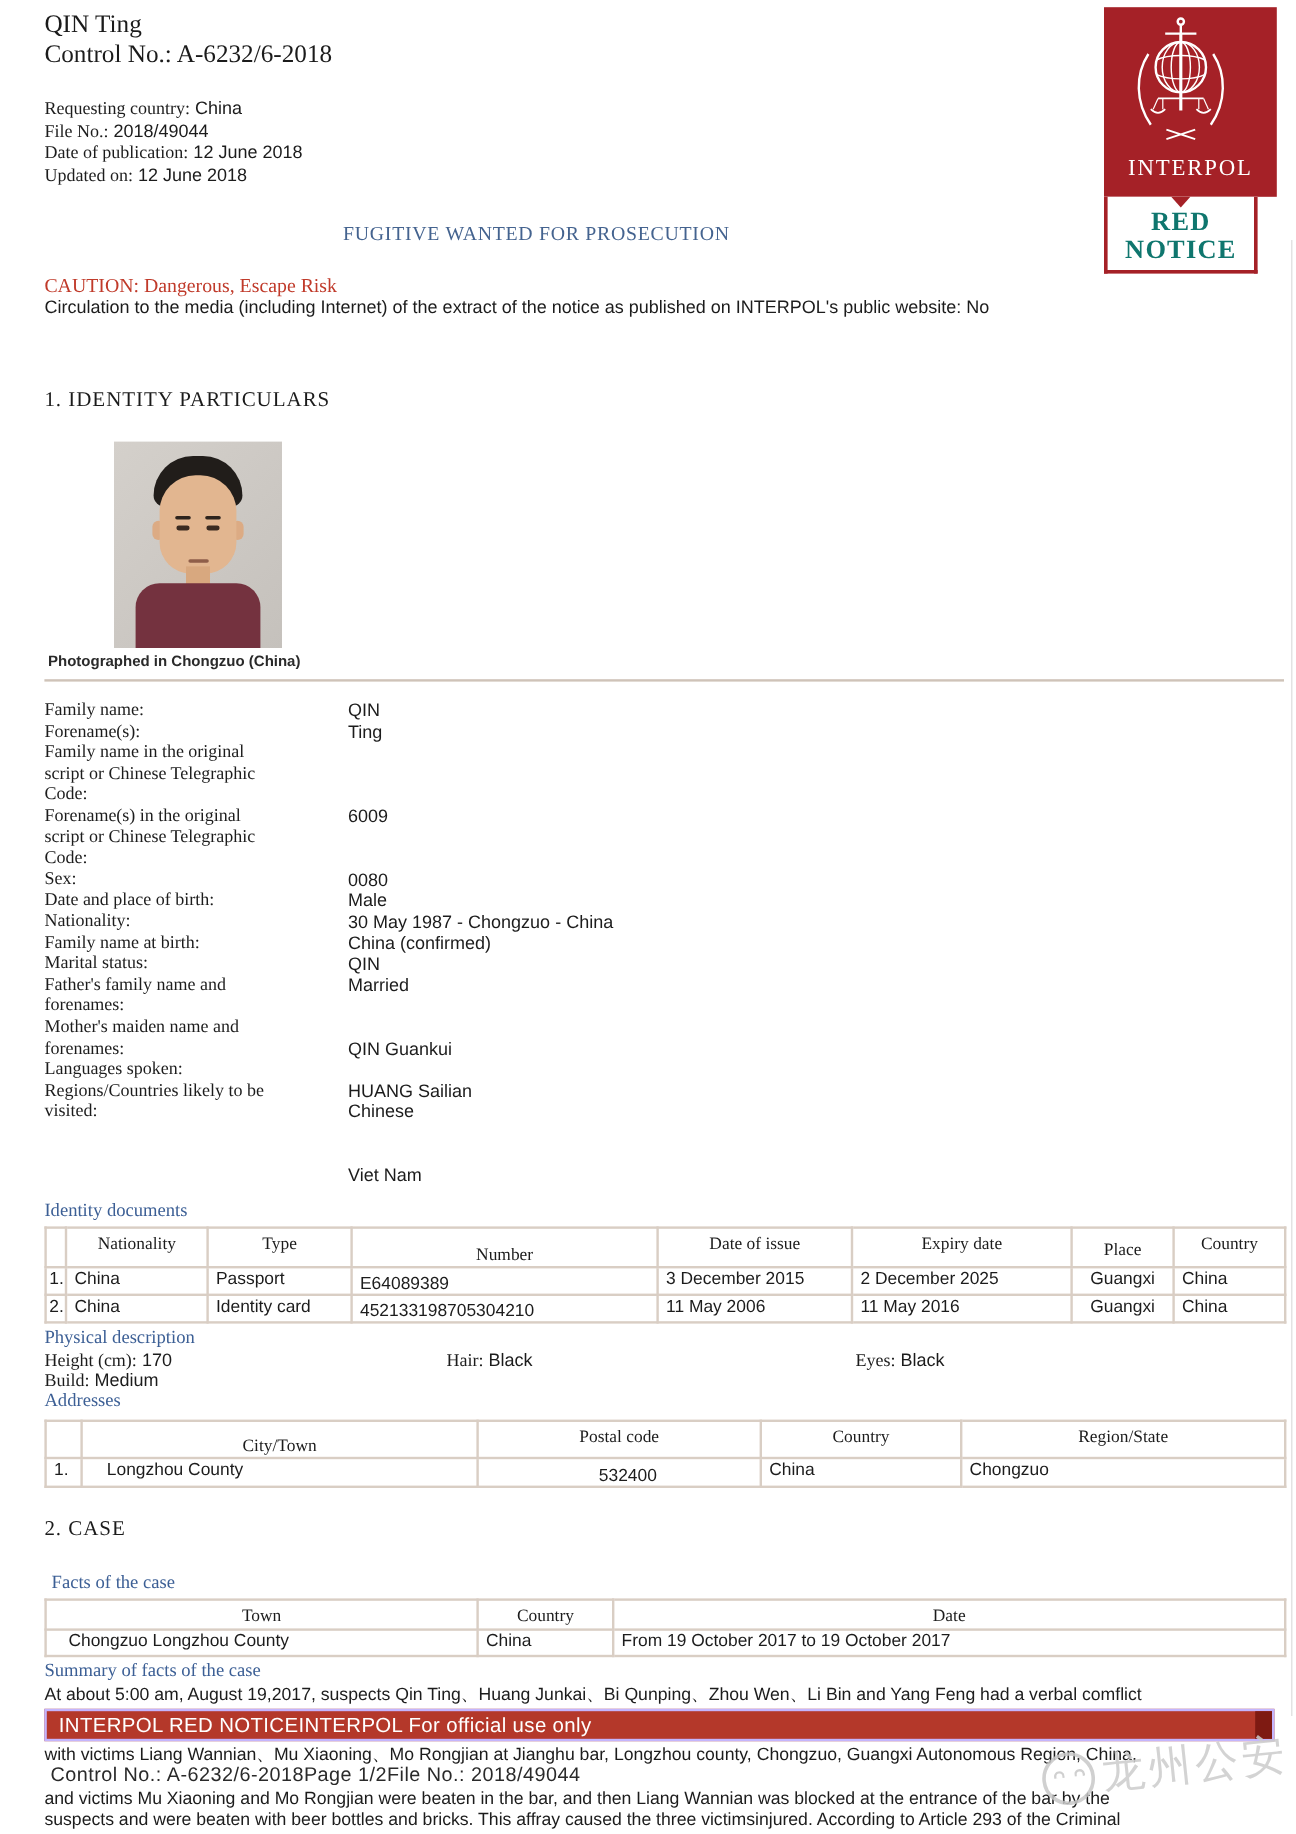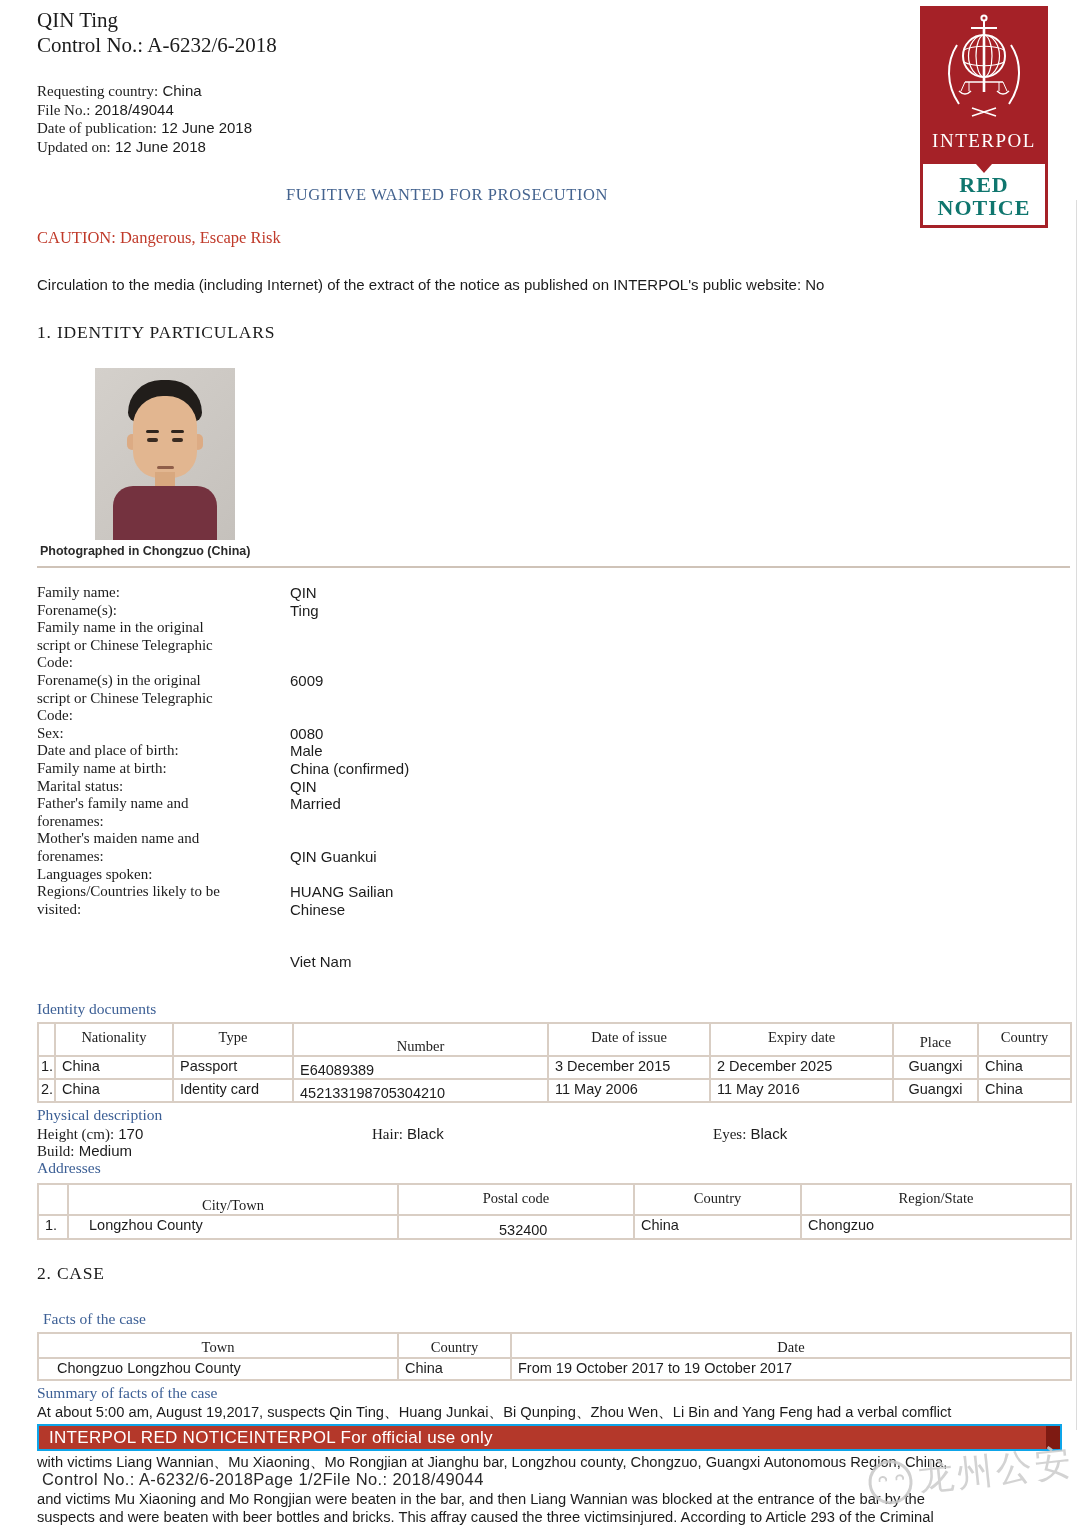--- a/index.html
+++ b/index.html
@@ -12,40 +12,40 @@
   .subject-block { position:absolute; left:37px; top:8px; }
   .subject-name, .control-no { font-family:"Liberation Serif","DejaVu Serif",serif;
       font-size:21px; line-height:25px; color:#1b1b1b; }
   .meta-block { position:absolute; left:37px; top:82px; }
   .meta-line { font-size:15px; line-height:17.6px; }
   .meta-line .lbl { font-family:"Liberation Serif","DejaVu Serif",serif; }
   .meta-line .val { font-family:"Liberation Sans","DejaVu Sans",sans-serif; }
 
   
   .logo { position:absolute; left:920px; top:6px; width:128px; }
-  .logo-red { width:128px; height:158px; background:#a52127; position:relative; }
+  .logo-red { width:144px; height:158px; background:#a52127; position:relative; }
   .logo-red svg { position:absolute; left:14px; top:6px; }
   .logo-org { position:absolute; left:0; right:0; top:124px; text-align:center;
       color:#fff; font-family:"Liberation Serif","DejaVu Serif",serif;
       font-size:19px; letter-spacing:1.5px; }
   .logo-white { width:128px; height:64px; background:#fff; border:3px solid #a52127;
       border-top:none; position:relative; text-align:center; padding-top:9px; }
   .logo-notch { position:absolute; left:56px; top:158px; width:0; height:0;
       border-left:8px solid transparent; border-right:8px solid transparent;
       border-top:9px solid #a52127; z-index:2; }
   .logo-type { color:#0f766e; font-family:"Liberation Serif","DejaVu Serif",serif;
       font-weight:bold; font-size:22px; line-height:23px; letter-spacing:1px; }
 
   
   .doc-title { position:absolute; left:37px; top:185px; width:820px; text-align:center;
       color:#44638f; font-family:"Liberation Serif","DejaVu Serif",serif;
       font-size:16.5px; letter-spacing:0.6px; }
   .caution { position:absolute; left:37px; top:228px; color:#c03a2a;
       font-family:"Liberation Serif","DejaVu Serif",serif; font-size:16.5px; }
-  .circulation { position:absolute; left:37px; top:276px; font-size:15px; }
+  .circulation { position:absolute; left:37px; top:248px; font-size:15px; }
 
   .sec-heading { position:absolute; left:37px; color:#1b1b1b;
       font-family:Liberation Serif, serif; font-size:17.5px; letter-spacing:0.8px; }
 
   
   .photo { position:absolute; left:95px; top:368px; width:140px; height:172px;
       background:linear-gradient(135deg,#d4d0cb,#c5c1bc); overflow:hidden; }
   .photo .face { position:absolute; left:38px; top:28px; width:64px; height:82px;
       background:#e2b690; border-radius:30px 30px 26px 26px; }
   .photo .hair { position:absolute; left:33px; top:12px; width:74px; height:42px;
@@ -110,21 +110,21 @@
   
   .phys-line1 { position:absolute; left:37px; top:1125px; width:1000px; font-size:15px; }
   .phys-line2 { position:absolute; left:37px; top:1142px; font-size:15px; }
   .phys-item .plbl { font-family:"Liberation Serif","DejaVu Serif",serif; }
   .phys-hair { position:absolute; left:335px; top:0; }
   .phys-eyes { position:absolute; left:676px; top:0; }
 
   
   .sum-line { position:absolute; left:37px; width:1040px; font-size:14.7px; white-space:nowrap; }
   .banner { position:absolute; left:37px; top:1424px; width:1025px; height:27px;
-      background:#b4382a; border:2px solid #0ea5e9; }
+      background:#b4382a; border:2px solid #c4b5fd; }
   .banner-text { color:#ffffff; font-size:17px; line-height:23px; padding-left:10px;
       letter-spacing:0.3px; white-space:nowrap; }
   .banner-notch { position:absolute; right:0; top:0; width:14px; height:23px; background:#7e1a12; }
   .control-line { position:absolute; left:42px; top:1470px; font-size:16.5px; letter-spacing:0.4px;
       color:#2a2a2a; white-space:nowrap; }
 
   .watermark { position:absolute; left:868px; top:1448px; width:220px; display:flex;
       align-items:center; transform:rotate(-6deg); opacity:0.85; }
   .wm-smiley { width:44px; height:44px; border:3px solid #c8c8c8; border-radius:50%;
       position:relative; flex:0 0 auto; background:transparent; }
@@ -243,20 +243,24 @@
       </div>
     <div class="frow">
         <div class="flabel">Sex:</div>
         <div class="fvalue">0080</div>
       </div>
     <div class="frow">
         <div class="flabel">Date and place of birth:</div>
         <div class="fvalue">Male</div>
       </div>
     <div class="frow">
+        <div class="flabel">Nationality:</div>
+        <div class="fvalue">30 May 1987 - Chongzuo - China</div>
+      </div>
+    <div class="frow">
         <div class="flabel">Family name at birth:</div>
         <div class="fvalue">China (confirmed)</div>
       </div>
     <div class="frow">
         <div class="flabel">Marital status:</div>
         <div class="fvalue">QIN</div>
       </div>
     <div class="frow">
         <div class="flabel">Father's family name and</div>
         <div class="fvalue">Married</div>

